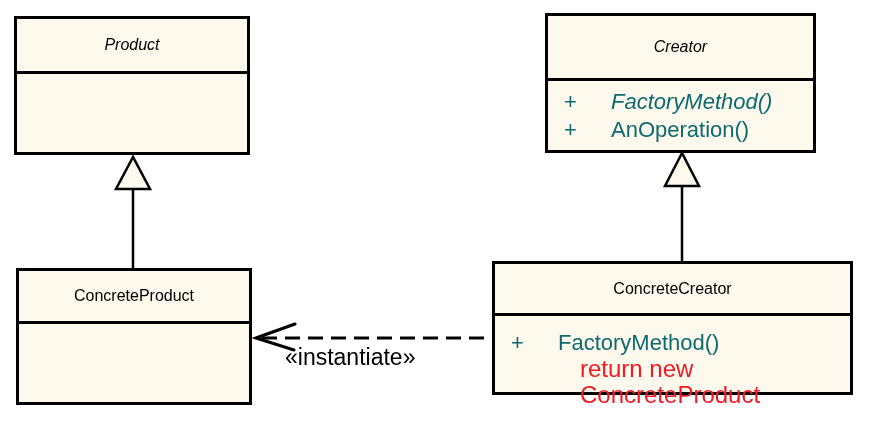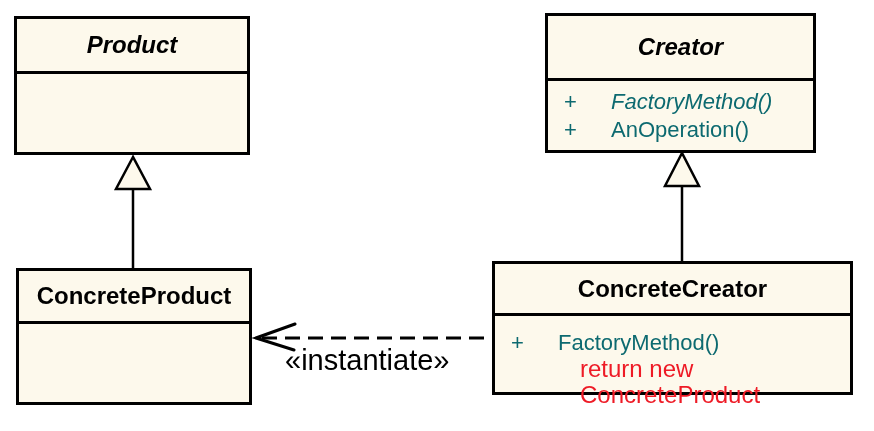--- a/index.html
+++ b/index.html
@@ -36,22 +36,22 @@
     background: var(--box-fill);
     border: 3px solid var(--border);
     display: flex;
     flex-direction: column;
   }
   .uml-title {
     border-bottom: 3px solid var(--border);
     display: flex;
     align-items: center;
     justify-content: center;
-    font-weight: bold;
-    font-size: 24px;
+    font-weight: normal;
+    font-size: 16px;
     color: var(--title-text);
     flex: 0 0 auto;
   }
   .abstract .uml-title { font-style: italic; }
   .uml-body { flex: 1 1 auto; }
 
   .member {
     display: flex;
     align-items: center;
     font-size: 22px;
@@ -82,21 +82,21 @@
 
   #box-concrete-creator { left: 492px; top: 261px; width: 361px; height: 134px; }
   #box-concrete-creator .uml-title { height: 52px; }
   #box-concrete-creator .uml-body  { padding-top: 14px; }
   #box-concrete-creator .member    { height: 26px; }
 
   .edge-label {
     position: absolute;
     left: 285px;
     top: 344px;
-    font-size: 29px;
+    font-size: 23px;
     color: #000000;
     white-space: nowrap;
   }
 </style>
 </head>
 <body>
 
 <div class="canvas">
 
   <svg class="connectors" viewBox="0 0 874 431" aria-hidden="true">

